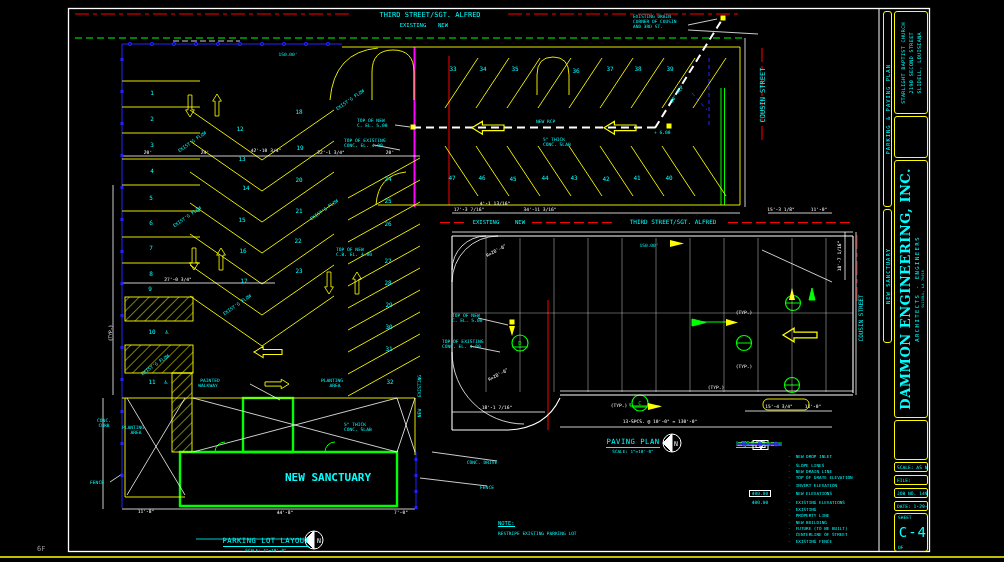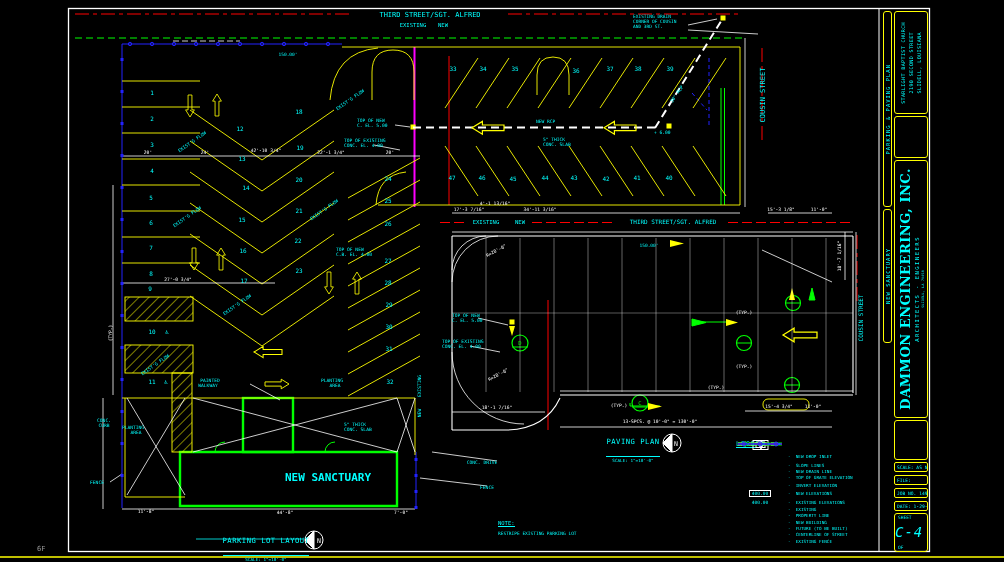--- a/index.html
+++ b/index.html
@@ -3,21 +3,21 @@
 <meta charset="utf-8">
 <style>
   html,body{margin:0;padding:0;width:1004px;height:562px;background:#000;overflow:hidden;
     font-family:"DejaVu Sans Mono","Liberation Mono",monospace;}
   #stage{position:relative;width:1004px;height:556px;background:#000;}
   svg{position:absolute;left:0;top:0;}
   .lb{font-family:"DejaVu Sans Mono","Liberation Mono",monospace;}
   .tc{fill:#00ffff}.tw{fill:#ffffff}.tg{fill:#00ff00}
   
   .ov{position:absolute;color:#00ffff;}
-  .ptitle{display:inline-block;font-size:7.2px;letter-spacing:.5px;border-bottom:1px solid #00ffff;padding-bottom:10px;white-space:nowrap;}
+  .ptitle{display:inline-block;font-size:7.2px;letter-spacing:.5px;border-bottom:1px solid #00ffff;padding-bottom:1px;white-space:nowrap;}
   .pscale{font-size:4.3px;margin-top:1px;white-space:nowrap;}
   .ctr{text-align:center;}
   
   #note .nt{display:inline-block;font-size:5.5px;border-bottom:1px solid #00ffff;}
   #note .nb{font-size:4.5px;margin-top:2px;white-space:nowrap;}
   
   #legend{left:736px;top:440px;width:132px;}
   #legend .lg-title{font-size:6.5px;text-align:left;text-decoration:underline;letter-spacing:1px;margin-bottom:3px;}
   .lg-row{display:flex;align-items:center;height:6.4px;}
   .lg-row.k-drop-inlet{height:11px}.lg-row.k-new-elev{height:9px}.lg-row.k-exist-elev{height:8px}.lg-row.k-invert{height:8px}
@@ -33,21 +33,21 @@
   .tb-a{font-size:5.5px;letter-spacing:1px;}
   .tb-client{justify-content:center;gap:2px;}
   .tb-client .vtext{font-size:5px;letter-spacing:.4px;}
   .tb-firm{gap:1px;}
   .firm-name{font-family:"DejaVu Serif","Liberation Serif",serif;font-size:13px;font-weight:bold;letter-spacing:.5px;}
   .firm-sub{font-size:5.5px;letter-spacing:1.5px;}
   .firm-addr{font-size:3.2px;letter-spacing:.3px;}
   .tb-bar{justify-content:flex-start;font-size:4.6px;padding-left:2px;white-space:nowrap;overflow:hidden;border-radius:2px;}
   #tb-sheet{display:block;}
   #tb-sheet .sheet-lbl{position:absolute;top:1px;left:3px;font-size:4.5px;}
-  #tb-sheet .sheet-no{margin-top:10px;text-align:left;font-size:14px;letter-spacing:1px;font-style:italic;}
+  #tb-sheet .sheet-no{margin-top:10px;text-align:right;font-size:14px;letter-spacing:1px;}
   #tb-sheet .sheet-of{position:absolute;bottom:1px;left:3px;font-size:4.5px;}
   #corner-note{left:2px;top:545px;color:#999;font-size:7px;padding-left:35px;}
 </style>
 </head>
 <body>
 
 <div id="stage">
 
 <svg width="1004" height="562" viewBox="0 0 1004 562">
   <defs>

